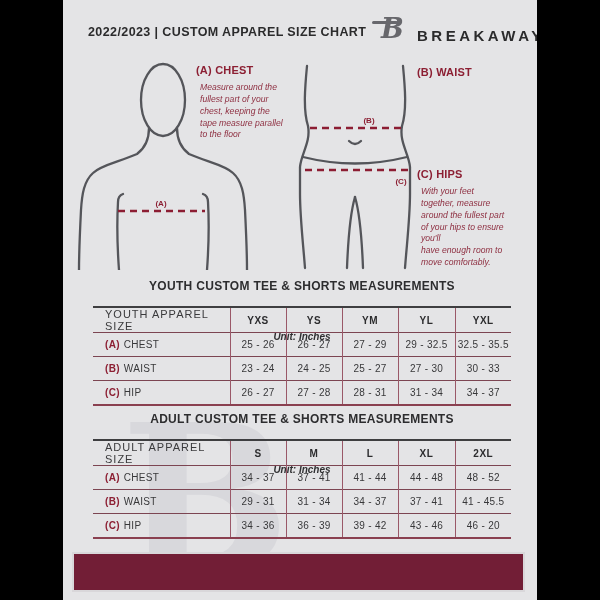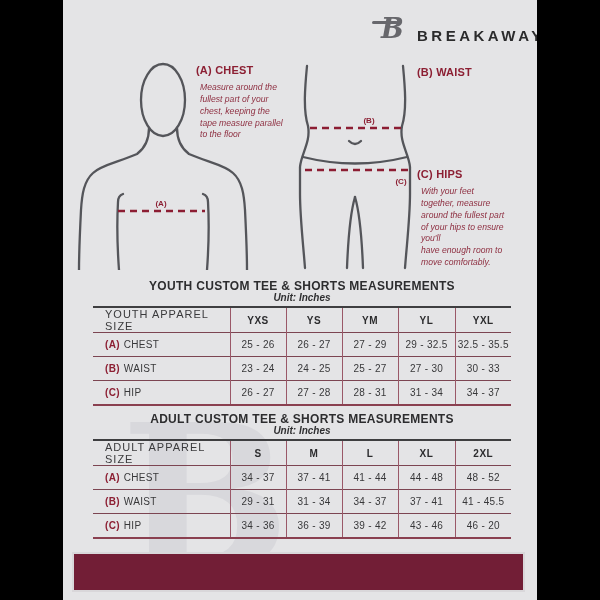--- a/index.html
+++ b/index.html
@@ -59,21 +59,21 @@
   .fig text{
     font-family:"Liberation Sans",sans-serif;font-size:8px;font-weight:700;fill:#8c1f33;
   }
   
   .sect-title{
     position:absolute;left:30px;width:418px;text-align:center;
     font-size:12px;font-weight:700;letter-spacing:.3px;color:#2d2d2f;z-index:2;
   }
   .sect-unit{
     position:absolute;left:30px;width:418px;text-align:center;
-    font-size:10px;font-style:italic;font-weight:700;color:#2f2f31;z-index:2;
+    font-size:10px;font-style:italic;font-weight:700;color:#2f2f31;z-index:2;margin-top:39px;
   }
   
   table.size{
     position:absolute;left:30px;width:418px;border-collapse:collapse;table-layout:fixed;
     border-top:2px solid #3e3e40;border-bottom:2px solid #8a4050;
     background:transparent;z-index:2;
   }
   table.size td{
     border-top:1.5px solid #7c4552;border-left:1.5px solid #9a5868;
     height:23px;text-align:center;vertical-align:middle;
@@ -92,20 +92,21 @@
     background:#721e36;border:2px solid #d9d7da;z-index:2;
   }
 </style>
 </head>
 <body>
 
 <div class="page">
 
   <div class="watermark">B</div>
 
+  <div class="hdr-title">2022/2023  |  CUSTOM APPAREL SIZE CHART</div>
   <div class="logo">
     <span class="logo-b">B</span>
   </div>
   <div class="brand">BREAKAWAY</div>
 
   <svg id="fig-torso" class="fig" width="180" height="212" viewBox="0 0 180 212">
     <ellipse class="body" cx="90" cy="42" rx="22" ry="36"></ellipse>
     <path class="body" d="M 76,70 C 76,82 72,90 64,96 C 46,104 28,107 20,115 C 11,123 9,136 8,152 C 7,172 6,192 6,212"></path>
     <path class="body" d="M 104,70 C 104,82 108,90 116,96 C 134,104 152,107 160,115 C 169,123 171,136 172,152 C 173,172 174,192 174,212"></path>
     <path class="body" d="M 46,212 C 44,185 44,162 45,144 C 45,140 47,137 50,136"></path>

